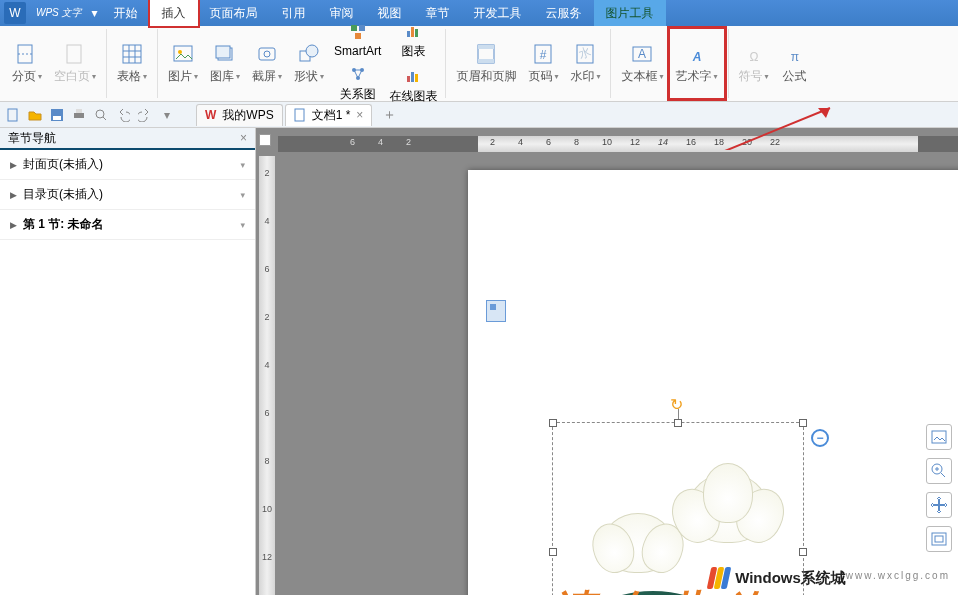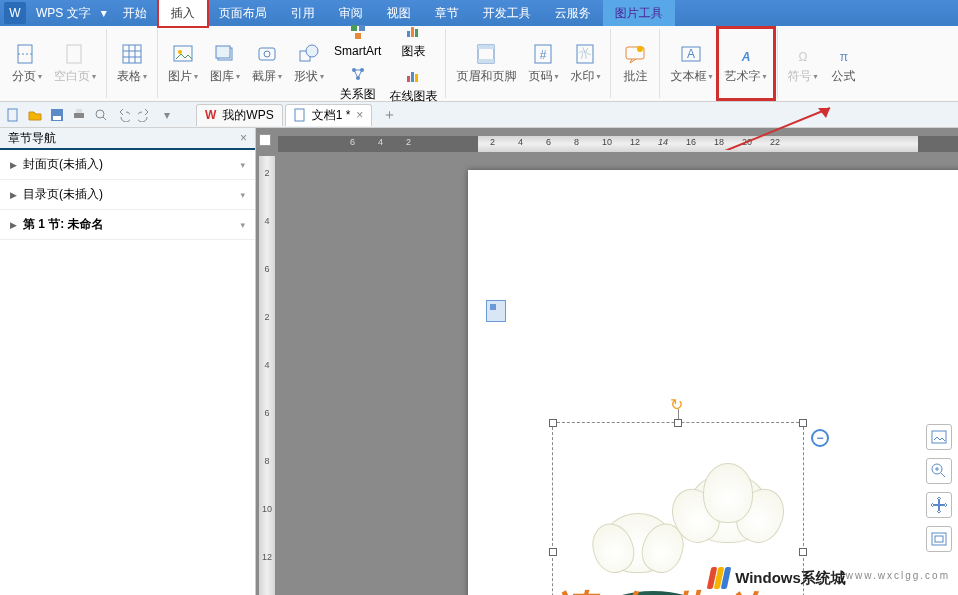--- a/index.html
+++ b/index.html
@@ -1,24 +1,24 @@
 <!DOCTYPE html>
 <html><head>
 <meta charset="utf-8">
 <style>
 *{box-sizing:border-box;margin:0;padding:0;font-family:"Microsoft YaHei",sans-serif;font-size:12px;}
 body{background:#fff;overflow:hidden;width:958px;height:595px;position:relative;}
 .titlebar{height:26px;background:linear-gradient(#4a8bd8,#3d7ec8);display:flex;align-items:center;color:#fff;}
 .app-icon{width:22px;height:22px;background:#2a6cb8;margin:0 4px;display:flex;align-items:center;justify-content:center;border-radius:2px;}
-.app-title{padding:0 6px;font-size:12px;}
+.app-title{padding:0 6px;font-size:10px;font-style:italic;}
 .app-dd{padding:0 4px;}
 .menutabs{display:flex;align-items:stretch;height:26px;}
 .menutab{padding:0 12px;display:flex;align-items:center;color:#fff;cursor:pointer;}
 .menutab.active{background:#fff;color:#333;}
-.menutab.context{background:#58a8e8;color:#4c1d95;}
+.menutab.context{background:#58a8e8;color:#14532d;}
 .highlight-insert{border:2px solid #d03030;margin:-2px;}
 .ribbon{height:76px;background:#fafafa;border-bottom:1px solid #d0d0d0;display:flex;align-items:stretch;padding:3px 2px;}
 .rgroup{display:flex;align-items:stretch;border-right:1px solid #e0e0e0;padding:0 4px;}
 .rbtn{display:flex;flex-direction:column;align-items:center;justify-content:center;padding:2px 6px;cursor:pointer;min-width:40px;}
 .rbtn .ico{width:24px;height:24px;display:flex;align-items:center;justify-content:center;margin-bottom:2px;}
 .rbtn .lbl{color:#555;font-size:11px;display:flex;align-items:center;gap:2px;}
 .rbtn .lbl.disabled{color:#bbb;}
 .rrow-col{display:flex;flex-direction:column;justify-content:center;gap:4px;}
 .rrow-item{display:flex;align-items:center;gap:4px;padding:2px 4px;cursor:pointer;flex-direction:column;}
 .rrow-item .mini-ico{width:16px;height:16px;}
@@ -280,34 +280,20 @@
       <div class="lbl">
           <span>水印</span>
           <span class="caret">▾</span>
         </div>
     </div>
   </div>
   <div class="rgroup">
     <div class="rbtn">
       <div class="ico">
           <svg width="22" height="22">
-            <rect x="2" y="4" width="18" height="12" rx="2" fill="none" stroke="#e6883a"></rect>
-            <path d="M8 16l-2 4 6-4" fill="none" stroke="#e6883a"></path>
-            <circle cx="16" cy="6" r="3" fill="#f5b400"></circle>
-          </svg>
-        </div>
-      <div class="lbl">
-          <span>批注</span>
-        </div>
-    </div>
-  </div>
-  <div class="rgroup">
-    <div class="rbtn">
-      <div class="ico">
-          <svg width="22" height="22">
             <rect x="2" y="4" width="18" height="14" fill="none" stroke="#5a8bc8"></rect>
             <text x="11" y="15" font-size="11" text-anchor="middle" fill="#5a8bc8">A</text>
           </svg>
         </div>
       <div class="lbl">
           <span>文本框</span>
           <span class="caret">▾</span>
         </div>
     </div>
     <div class="rbtn highlight-wordart">

